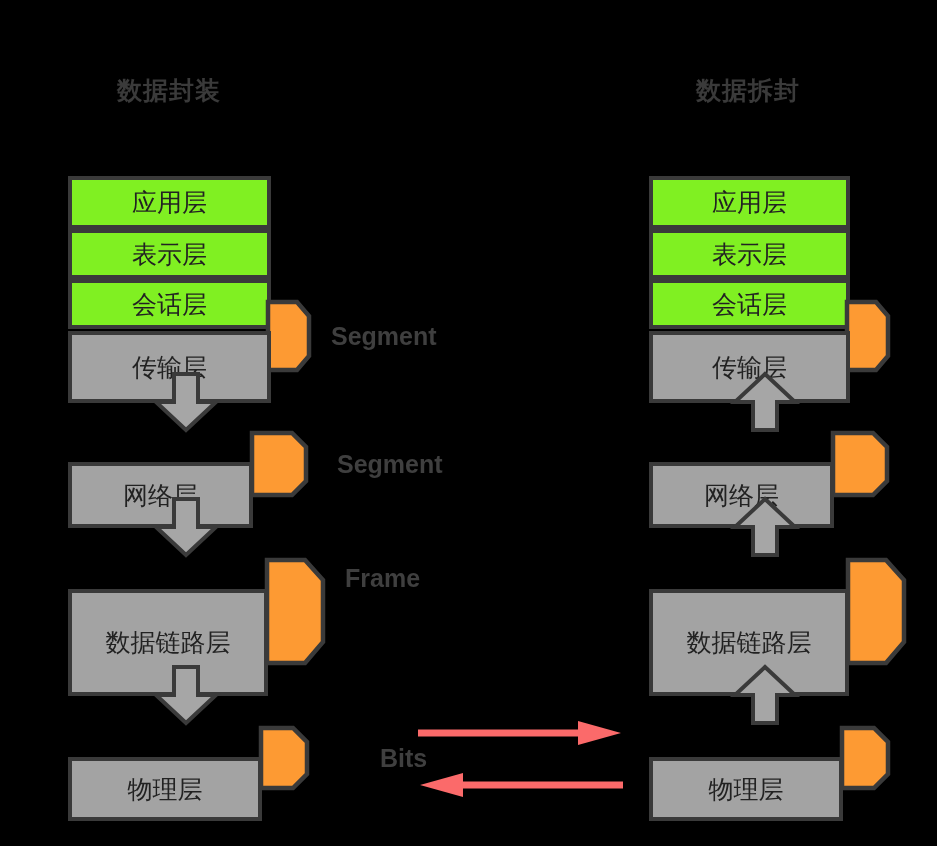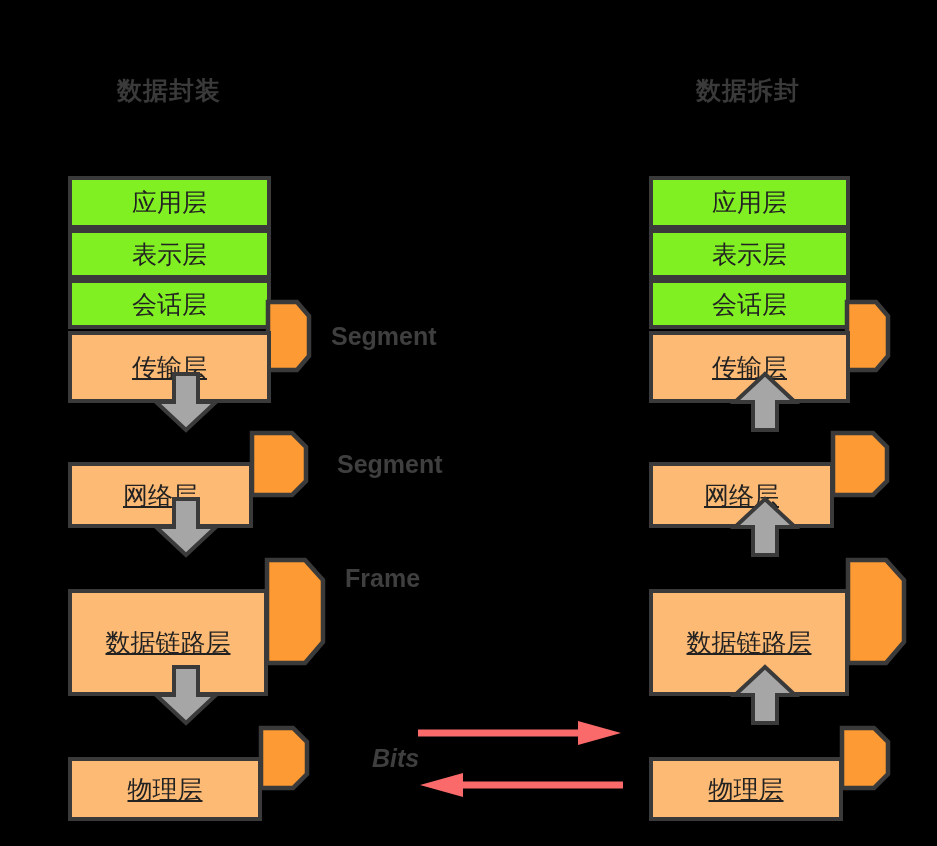--- a/index.html
+++ b/index.html
@@ -37,21 +37,21 @@
     border: 4px solid #3a3a3a;
     display: flex;
     align-items: center;
     justify-content: center;
     color: #222222;
     font-size: 25px;
     white-space: nowrap;
     margin-top: 31px;
   }
   .layer.green { background: #80f022; }
-  .layer.orange { background: #fdba74; text-decoration: underline; }
+  .layer.orange { background: #a3a3a3; }
   
   .tabsvg { position: absolute; overflow: visible; }
 
   
   .arrowsvg { position: absolute; overflow: visible; }
 
   
   .pdu-label {
     position: absolute;
     font-size: 25px;
@@ -119,21 +119,21 @@
   <svg class="tabsvg" style="left:259px; top:726px;" width="50" height="64">
     <path d="M2,2 L34,2 L48,16 L48,48 L34,62 L2,62 Z" fill="#fd9a33" stroke="#3a3a3a" stroke-width="4.5"></path>
   </svg>
   <div class="layer orange" style="left:68px; top:726px; width:194px; height:64px;">
     <span>物理层</span>
   </div>
 
   <div class="pdu-label" style="left:331px; top:322px;">Segment</div>
   <div class="pdu-label" style="left:337px; top:450px;">Segment</div>
   <div class="pdu-label" style="left:345px; top:564px;">Frame</div>
-  <div class="pdu-label" style="left:372px; top:744px;font-style:italic;">Bits</div>
+  <div class="pdu-label" style="left:380px; top:744px;">Bits</div>
 
   <svg class="redsvg" style="left:418px; top:720px;" width="205" height="26">
     <line x1="0" y1="13" x2="165" y2="13" stroke="#fb6a6a" stroke-width="7"></line>
     <path d="M160,1 L203,13 L160,25 Z" fill="#fb6a6a"></path>
   </svg>
   <svg class="redsvg" style="left:418px; top:772px;" width="205" height="26">
     <line x1="40" y1="13" x2="205" y2="13" stroke="#fb6a6a" stroke-width="7"></line>
     <path d="M45,1 L2,13 L45,25 Z" fill="#fb6a6a"></path>
   </svg>
 

